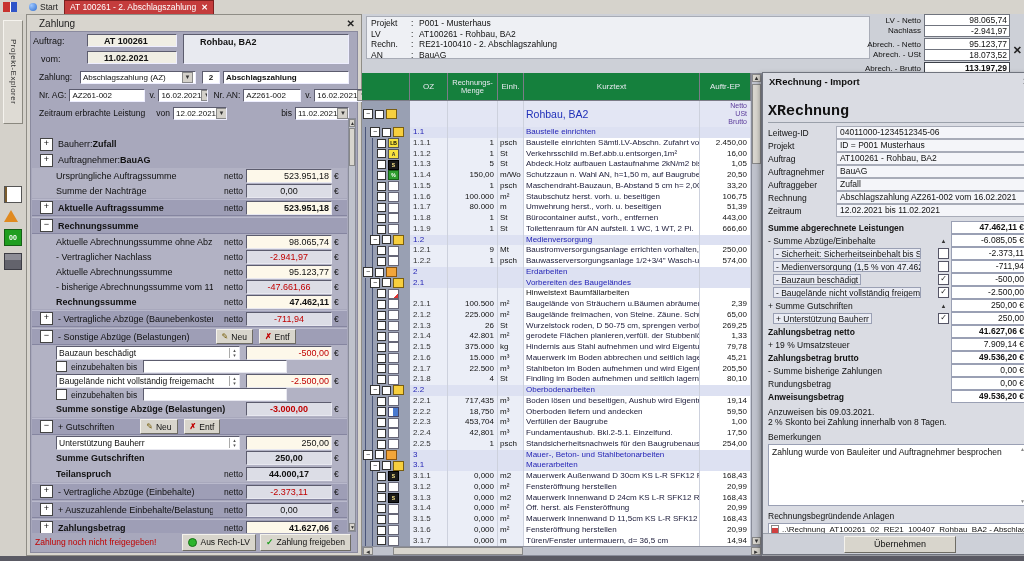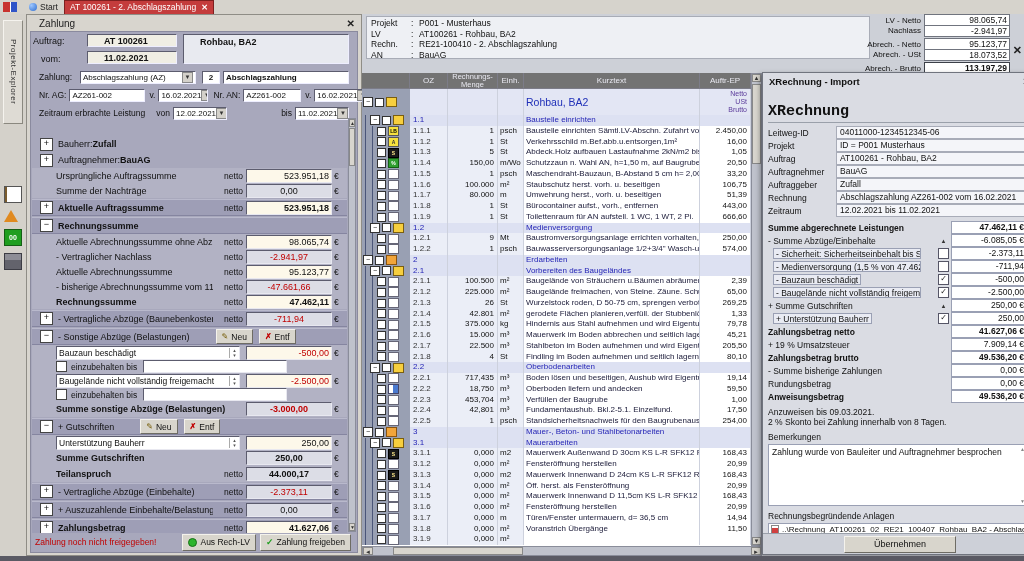--- a/index.html
+++ b/index.html
@@ -103,21 +103,21 @@
   .curbox{width:54px;height:12px;background:#fff;border:1px solid;border-color:#5c5c6e #eef #eef #5c5c6e;
           display:flex;align-items:center;font-size:8px;padding-left:20px;box-sizing:border-box;}
   .totals{position:absolute;right:14px;top:1px;width:166px;}
   .trow2{display:flex;align-items:center;height:10.5px;}
   .trow2 .tl{flex:1;text-align:right;font-size:8px;margin-right:3px;white-space:nowrap;}
   .trow2 .tv{width:80px;height:10px;background:#fff;border:1px solid #70747e;font-size:8.5px;line-height:10px;
              text-align:right;padding:0 2px;flex:none;}
   .mclose{position:absolute;right:2px;top:30px;font-size:11px;font-weight:bold;color:#222;}
   
   .mtable{position:absolute;left:0;top:59px;width:389px;height:473px;background:#fff;overflow:hidden;}
-  .thead{display:flex;height:16px;background:#737373;}
+  .thead{display:flex;height:28px;background:#15803d;}
   .th{box-sizing:border-box;border-right:1px solid #7c7c88;border-bottom:1px solid #7c7c88;color:#e9e9f1;
       font-size:8px;display:flex;align-items:center;justify-content:center;flex:none;overflow:hidden;}
   .th.c-m{flex-direction:column;font-size:7.5px;line-height:7.5px;}
   .c-tree{width:48px;}.c-oz{width:38px;}.c-m{width:50px;}.c-e{width:26px;}.c-k{width:176px;}.c-ep{width:51px;}
   .trows{height:457px;overflow:hidden;}
   .trow{display:flex;height:10.75px;}
   .trow .c{box-sizing:border-box;border-right:1px solid #cdd1dd;font-size:8px;line-height:10.5px;
            white-space:nowrap;overflow:hidden;flex:none;}
   .c.oz{width:38px;padding-left:3px;background:#ebeef7;color:#333;}
   .c.m{width:50px;text-align:right;padding-right:3px;background:#ebeef7;}
@@ -751,20 +751,31 @@
               <span class="texp">−</span>
               <span class="tchk"></span>
               <span class="ti ti-folder"></span>
             </span>
             <span class="c oz">2.1</span>
             <span class="c m"></span>
             <span class="c e"></span>
             <span class="c k">Vorbereiten des Baugeländes</span>
             <span class="c ep"></span>
           </div>
+          <div class="trow t-n">
+            <span class="tcell" style="padding-left: 15px; background: linear-gradient(rgb(74, 85, 120), rgb(74, 85, 120)) 3px 0px / 1px 100% no-repeat, linear-gradient(rgb(74, 85, 120), rgb(74, 85, 120)) 10px 0px / 1px 100% no-repeat rgb(153, 160, 179);">
+              <span class="tchk"></span>
+              <span class="ti ti-note"></span>
+            </span>
+            <span class="c oz"></span>
+            <span class="c m"></span>
+            <span class="c e"></span>
+            <span class="c k">Hinweistext Baumfällarbeiten</span>
+            <span class="c ep"></span>
+          </div>
           <div class="trow t-i">
             <span class="tcell" style="padding-left: 15px; background: linear-gradient(rgb(74, 85, 120), rgb(74, 85, 120)) 3px 0px / 1px 100% no-repeat, linear-gradient(rgb(74, 85, 120), rgb(74, 85, 120)) 10px 0px / 1px 100% no-repeat rgb(153, 160, 179);">
               <span class="tchk"></span>
               <span class="ti ti-doc"></span>
             </span>
             <span class="c oz">2.1.1</span>
             <span class="c m">100.500</span>
             <span class="c e">m²</span>
             <span class="c k">Baugelände von Sträuchern u.Bäumen abräumen und beseitigen</span>
             <span class="c ep">2,39</span>

